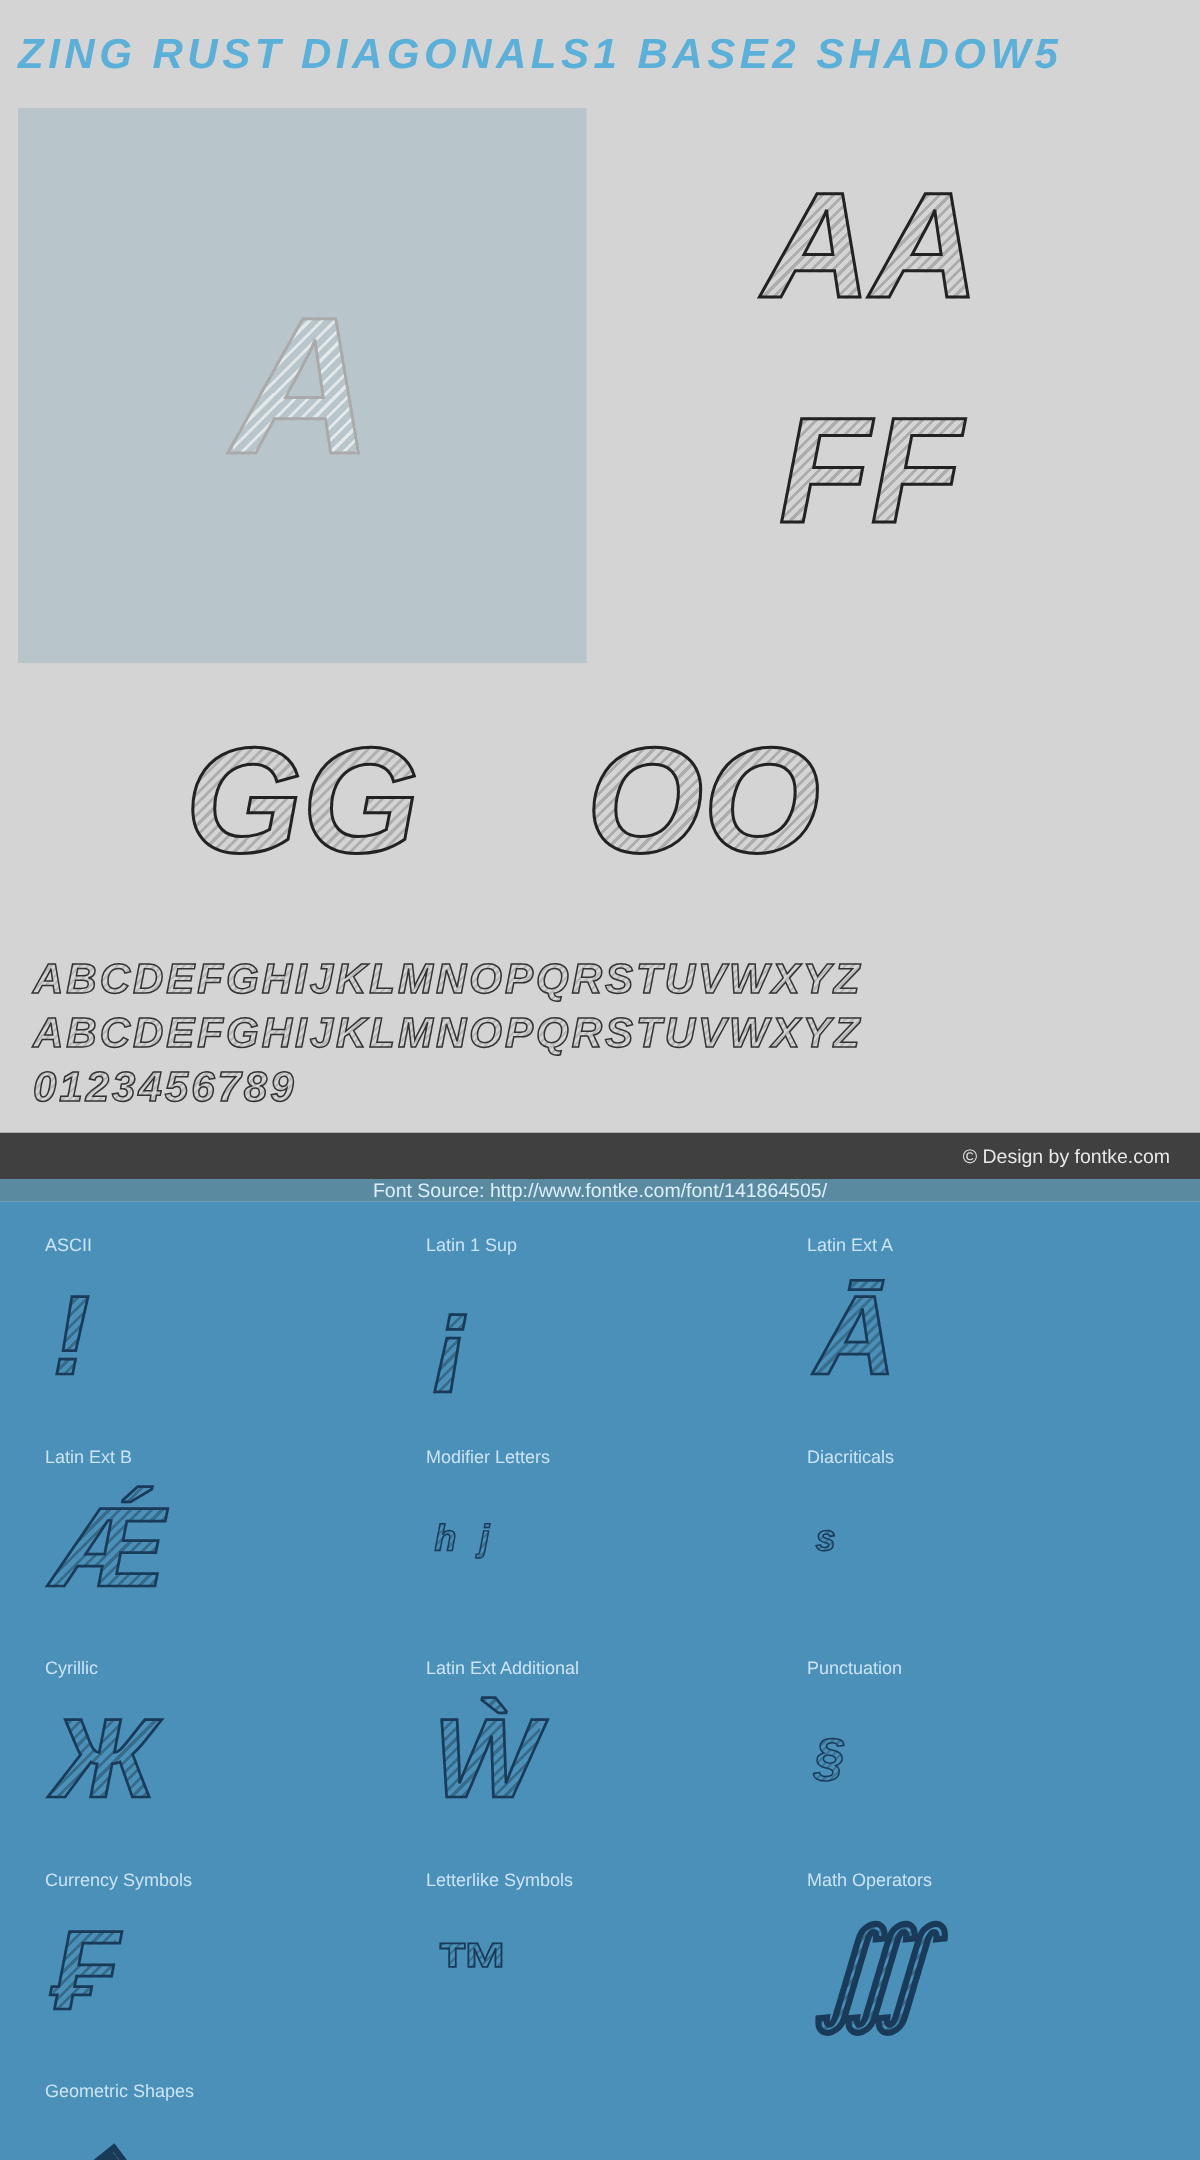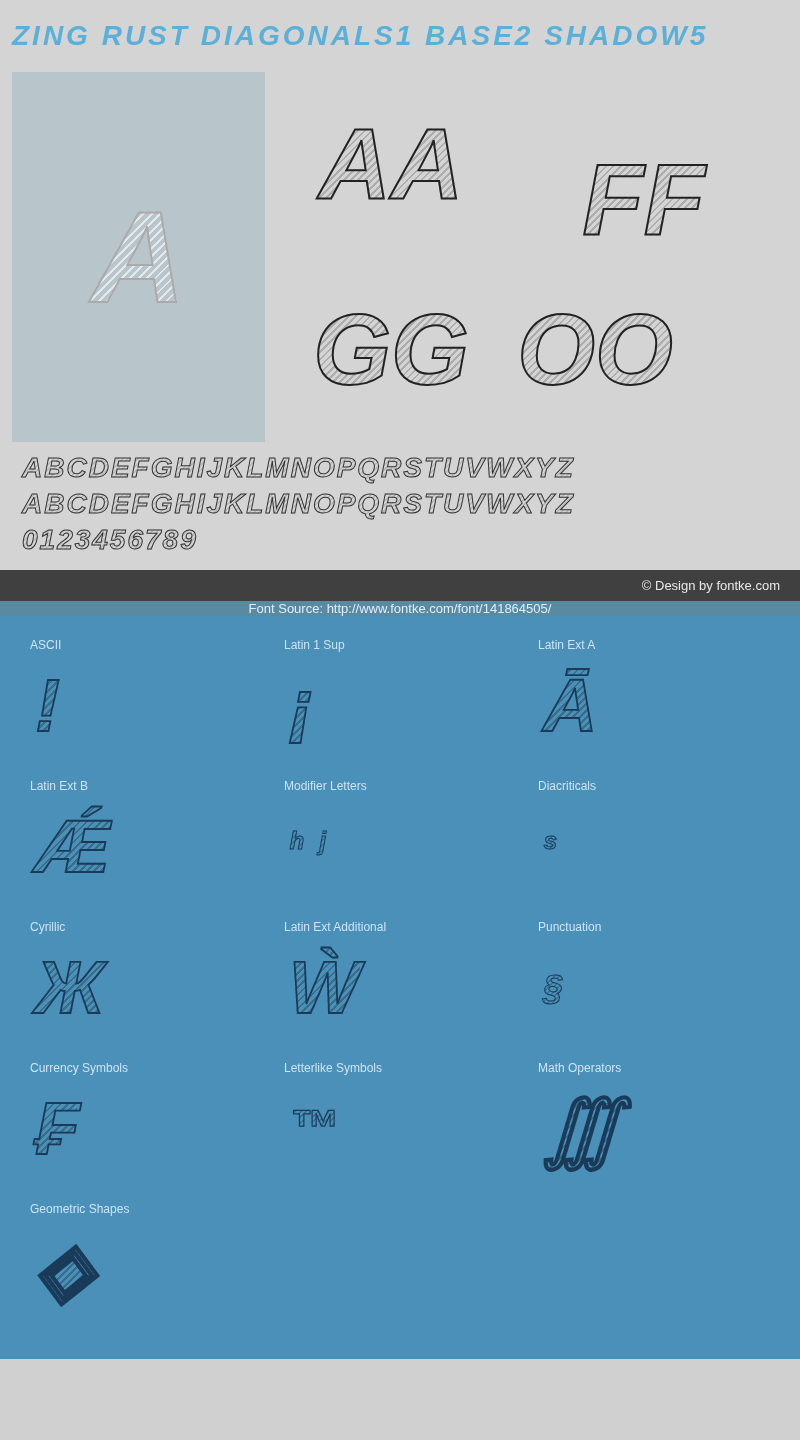--- a/index.html
+++ b/index.html
@@ -197,27 +197,27 @@
       gap: 15px;
       align-items: flex-end;
     }
   </style>
 </head>
 <body>
 
 <div id="top-section">
   <div id="font-title">ZING RUST DIAGONALS1 BASE2 SHADOW5</div>
 
-  <div style="display: grid; grid-template-columns: 1fr 1fr 1fr; grid-template-rows: auto auto; margin-bottom: 10px;">
+  <div style="display: grid; grid-template-columns: 1fr 1fr; grid-template-rows: auto auto; margin-bottom: 10px;">
 
     <div style="display:flex; align-items:center; justify-content:center; height:185px;">
       <span class="glyph-preview">AA</span>
     </div>
 
-    <div style="display:flex; align-items:flex-end; justify-content:center; height:185px;">
+    <div style="display:flex; align-items:flex-start; justify-content:center; height:185px;">
       <span class="glyph-preview">FF</span>
     </div>
 
     <div style="grid-row: 1 / 3; background:#b8c6cc; display:flex; align-items:center; justify-content:center;">
       <span class="glyph-preview-white">A</span>
     </div>
 
     <div style="display:flex; align-items:center; justify-content:center; height:185px;">
       <span class="glyph-preview">GG</span>
     </div>

